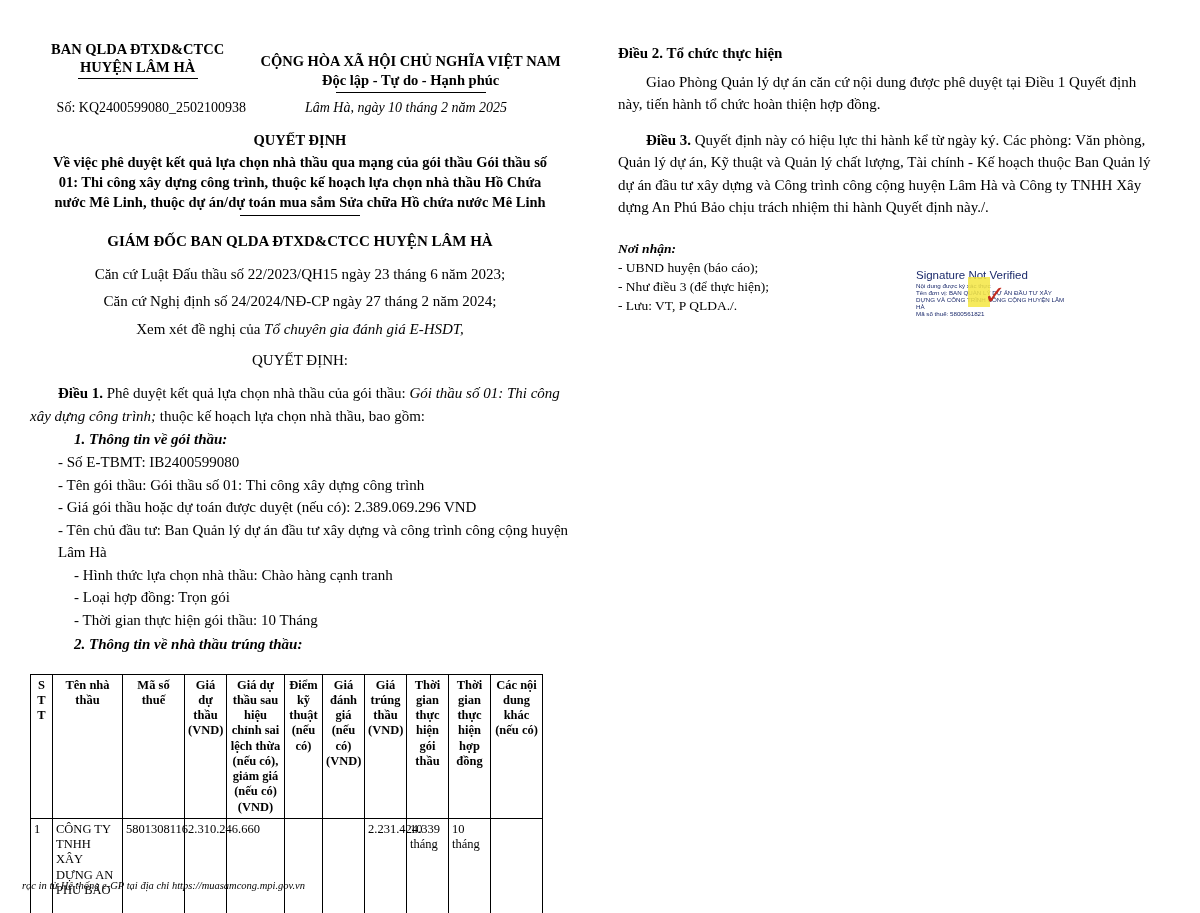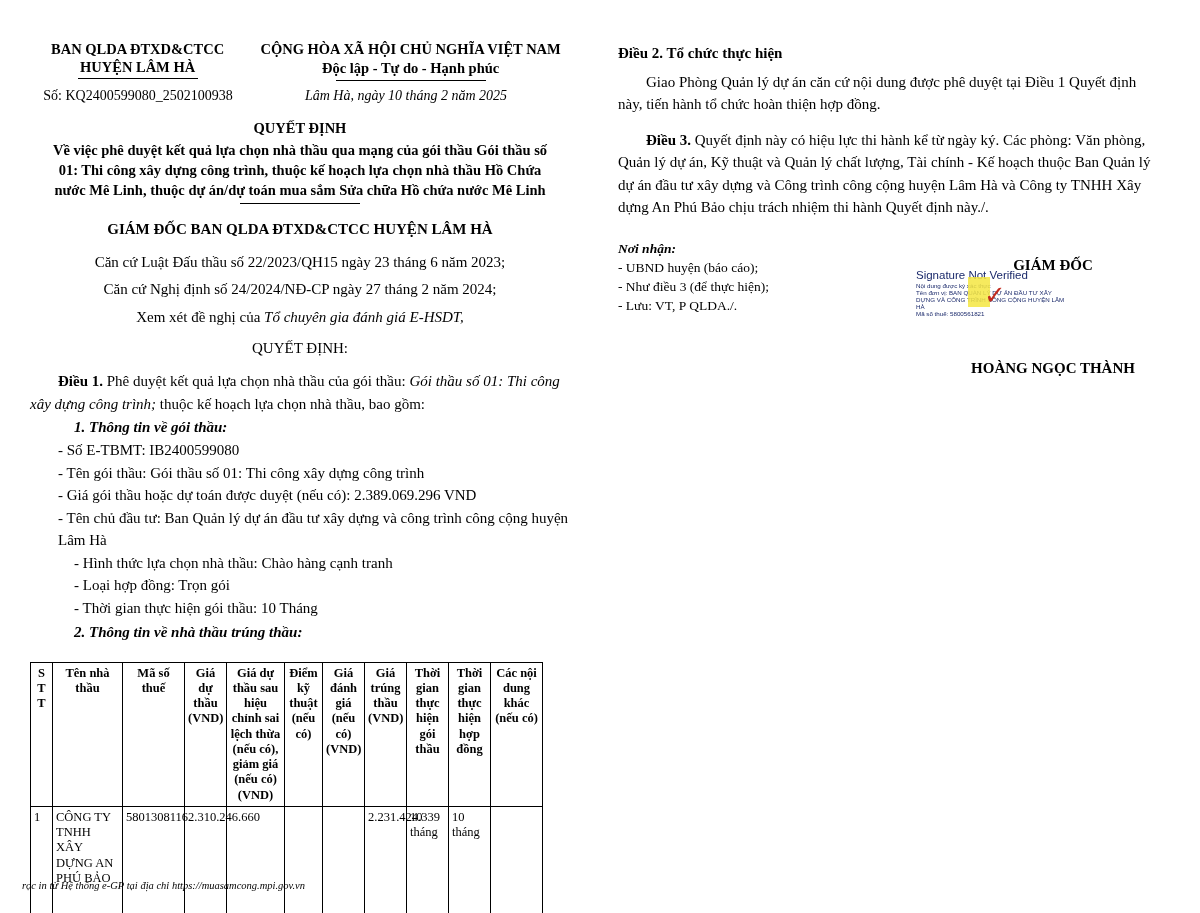--- a/index.html
+++ b/index.html
@@ -45,35 +45,36 @@
     width: 216px;
     text-align: center;
     font-size: 14.5px;
     line-height: 1.25;
   }
   .hdr-right {
     width: 320px;
     text-align: center;
     font-size: 14.5px;
     line-height: 1.3;
+    margin-top: 12px;
   }
   .rule {
     height: 1px;
     background: #000;
     margin: 2px auto 0 auto;
   }
   .rule-s { width: 120px; }
   .rule-m { width: 150px; }
   .so-line {
     margin-top: 7px;
     font-size: 14px;
     display: flex;
     align-items: baseline;
   }
-  .so-left { width: 216px; text-align: center; }
+  .so-left { width: 216px; text-align: right; }
   .so-right { width: 320px; text-align: center; font-style: italic; }
 
   
   .qd-title {
     margin-top: 16px;
     text-align: center;
     font-weight: bold;
     font-size: 14.5px;
   }
   .qd-sub {
@@ -329,24 +330,20 @@
 
     <div style="position:relative; height:240px;">
 
       <div class="noinhan">
         <div class="t">Nơi nhận:</div>
         <div>- UBND huyện (báo cáo);</div>
         <div>- Như điều 3 (để thực hiện);</div>
         <div>- Lưu: VT, P QLDA./.</div>
       </div>
 
-      <div class="sign-block" style="top:18px;">
-        <div class="sign-title">GIÁM ĐỐC</div>
-        <div class="sign-name">HOÀNG NGỌC THÀNH</div>
-      </div>
 
       <div class="sig-stamp">
         <div class="s1">Signature Not Verified</div>
         <div class="s2">Nội dung được ký xác thực</div>
         <div class="s2" style="margin-top:0">Tên đơn vị: BAN QUẢN LÝ DỰ ÁN ĐẦU TƯ XÂY</div>
         <div class="s2" style="margin-top:0">DỰNG VÀ CÔNG TRÌNH CÔNG CỘNG HUYỆN LÂM</div>
         <div class="s2" style="margin-top:0">HÀ</div>
         <div class="s2" style="margin-top:0">Mã số thuế: 5800561821</div>
         <div class="sig-mark"></div>
         <div class="sig-mark2">✓</div>

